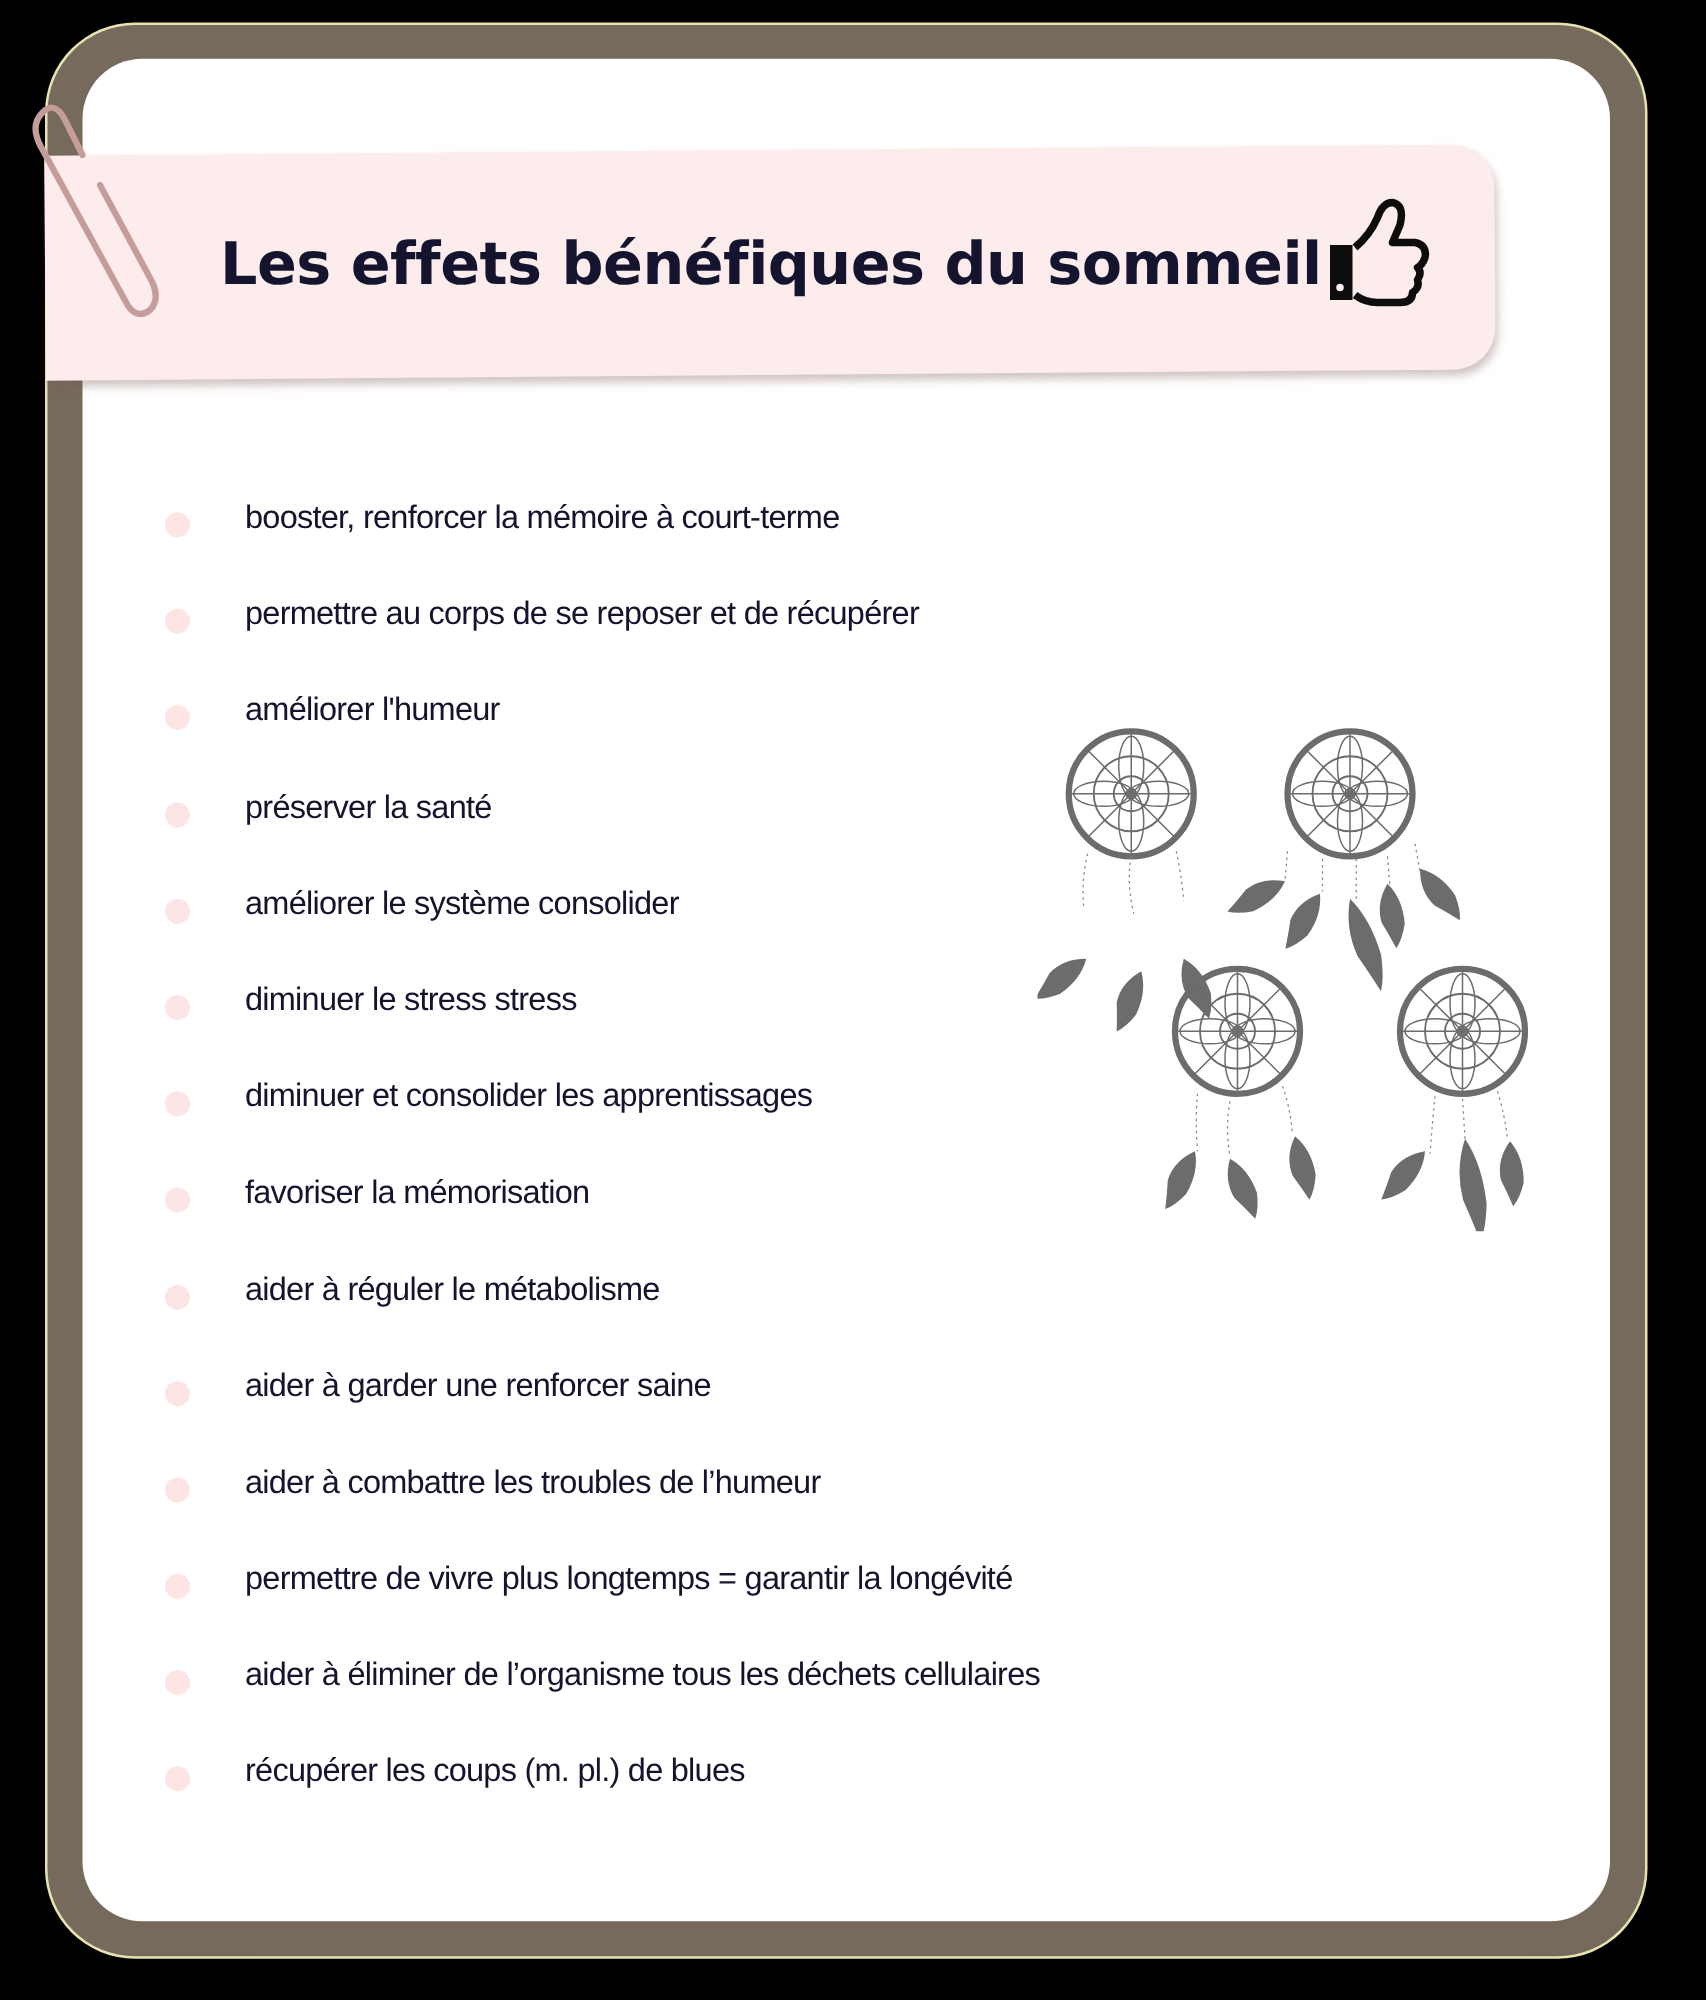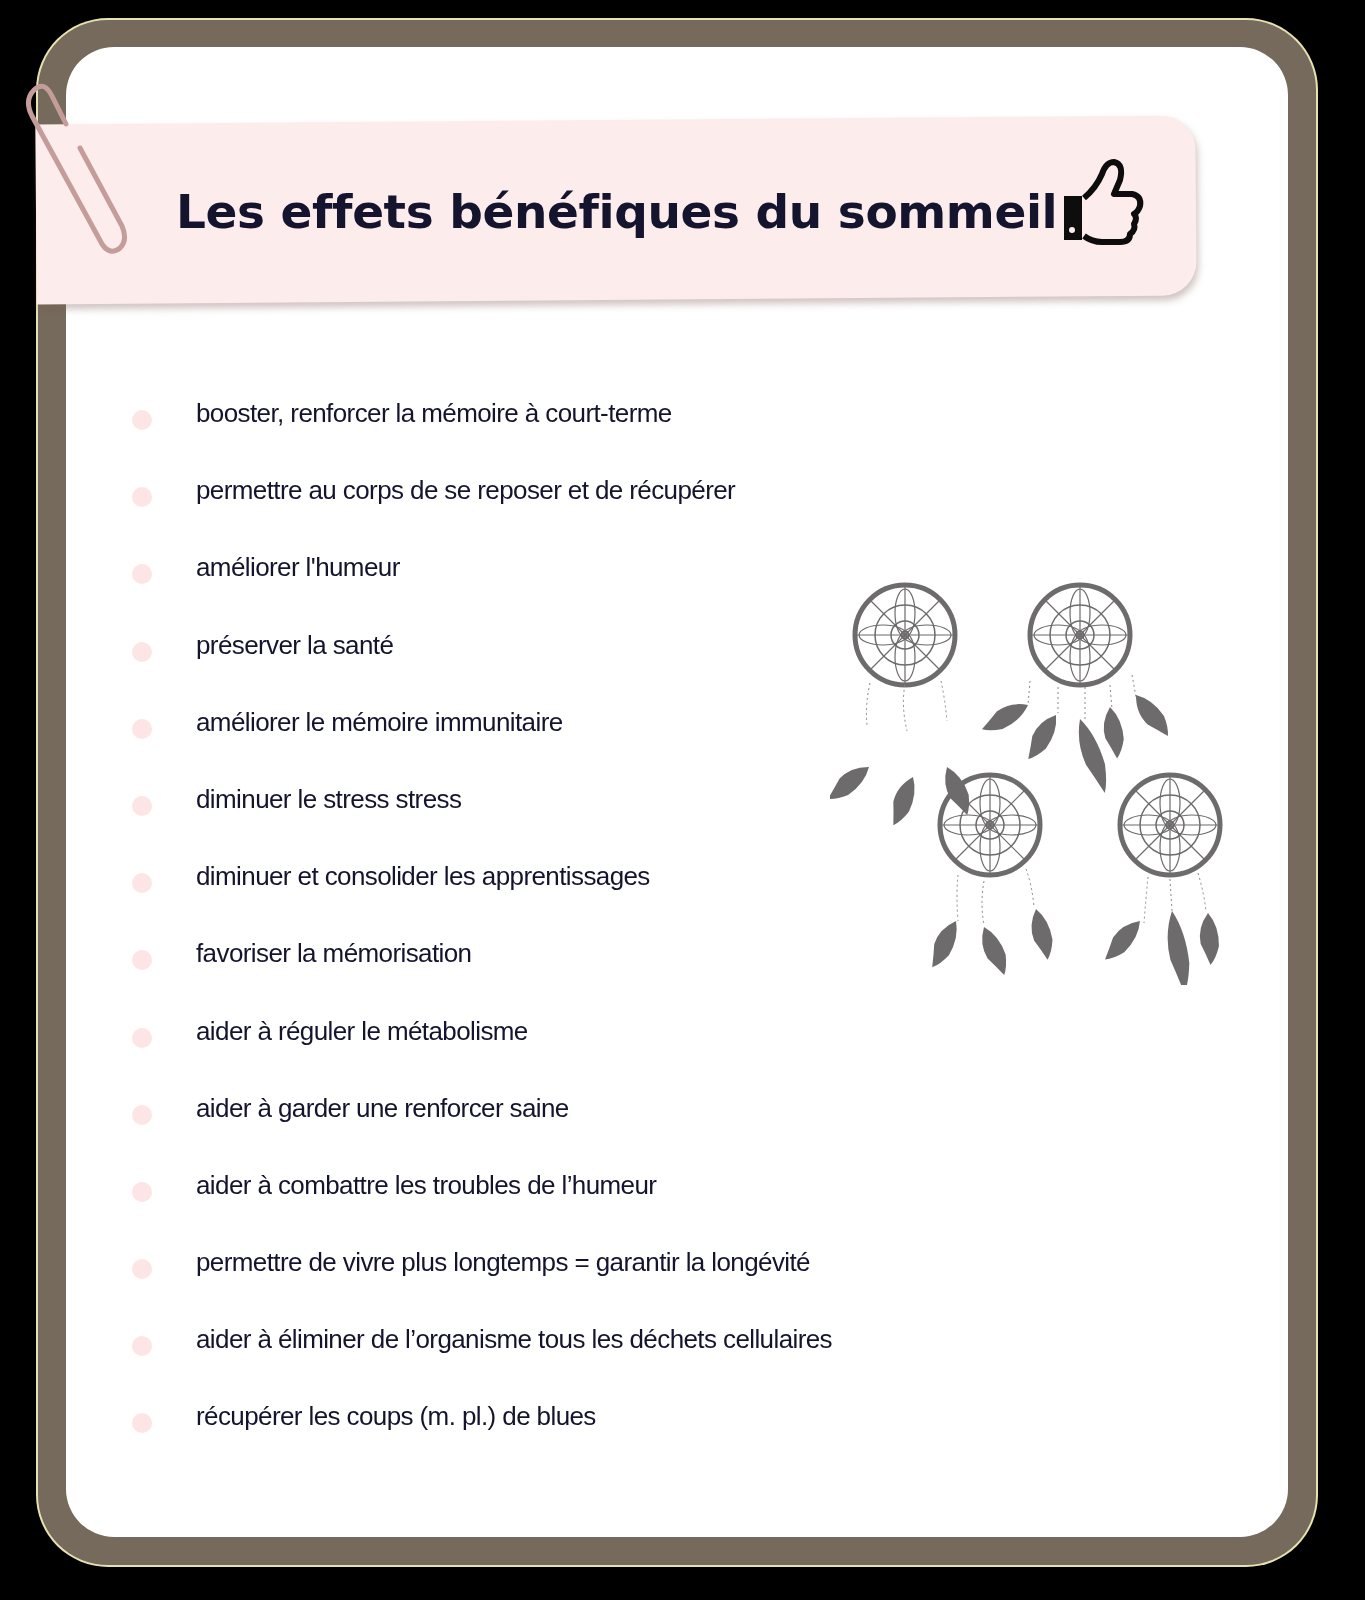--- a/index.html
+++ b/index.html
@@ -79,21 +79,21 @@
   <li class="benefit-item">
       <span class="bullet"></span>
       <span class="benefit-text">améliorer l'humeur</span>
     </li>
   <li class="benefit-item">
       <span class="bullet"></span>
       <span class="benefit-text">préserver la santé</span>
     </li>
   <li class="benefit-item">
       <span class="bullet"></span>
-      <span class="benefit-text">améliorer le mémoire immunitaire</span>
+      <span class="benefit-text">améliorer le système consolider</span>
     </li>
   <li class="benefit-item">
       <span class="bullet"></span>
       <span class="benefit-text">diminuer le stress stress</span>
     </li>
   <li class="benefit-item">
       <span class="bullet"></span>
       <span class="benefit-text">diminuer et consolider les apprentissages</span>
     </li>
   <li class="benefit-item">

